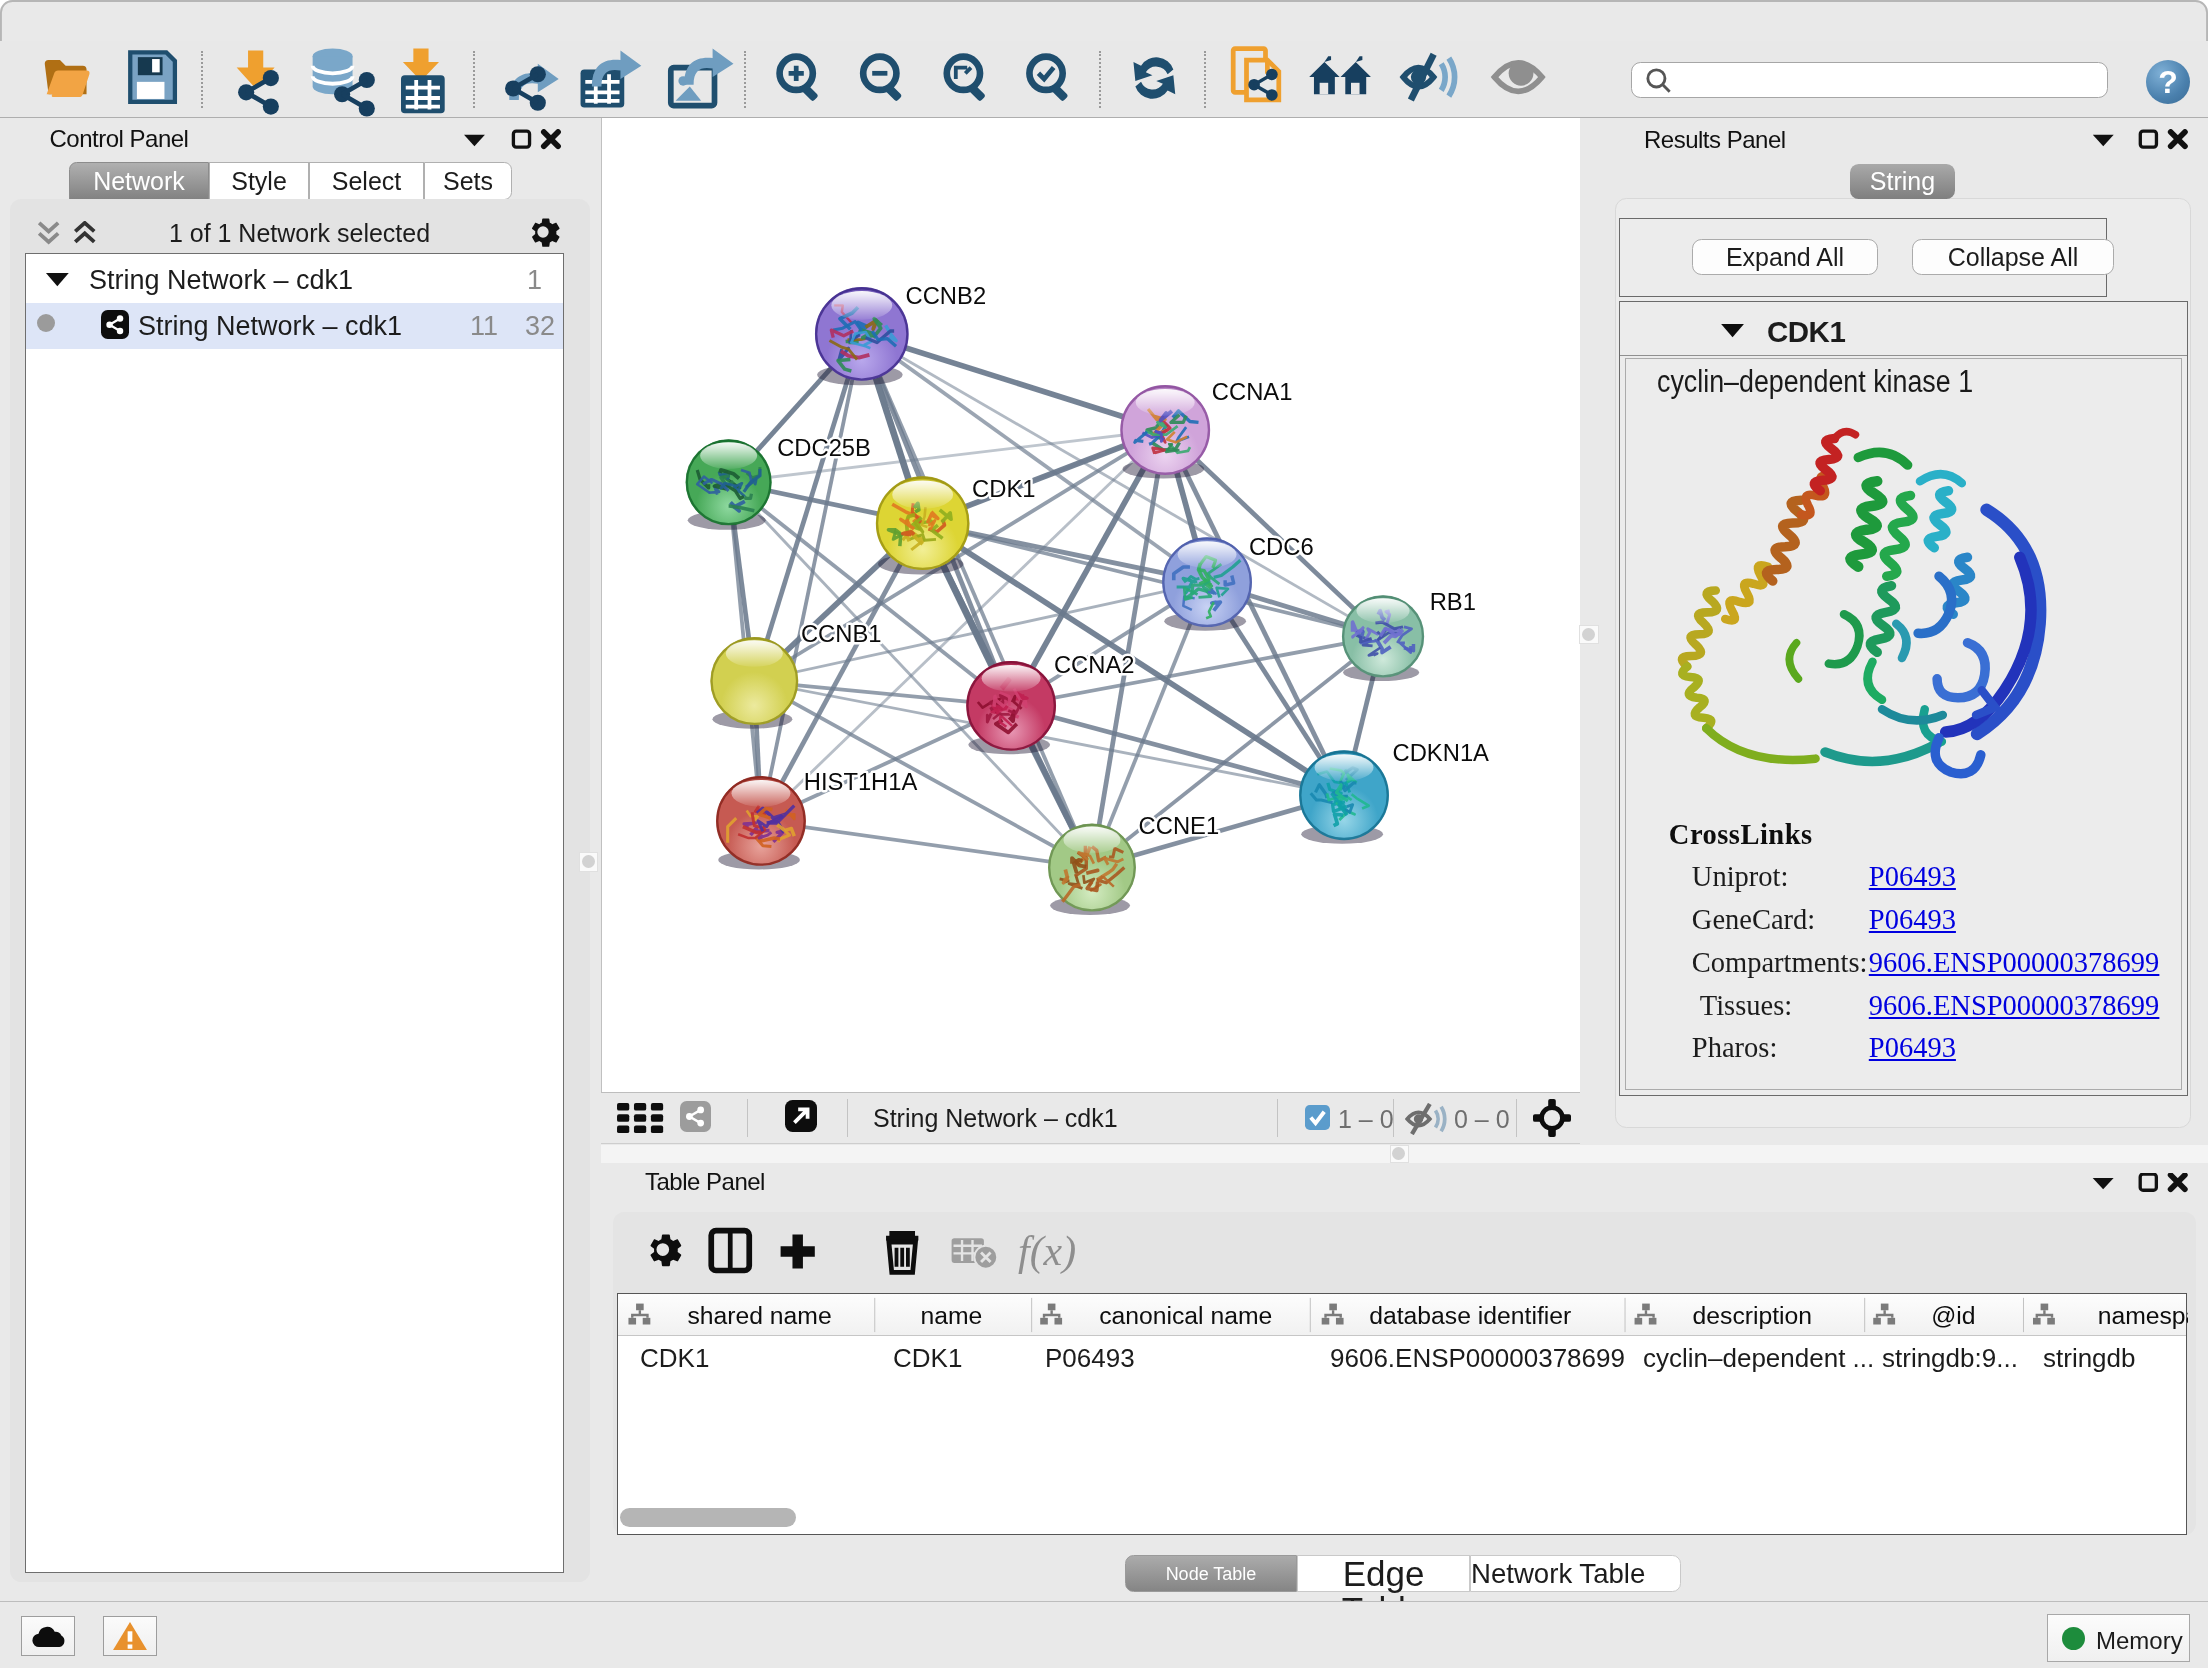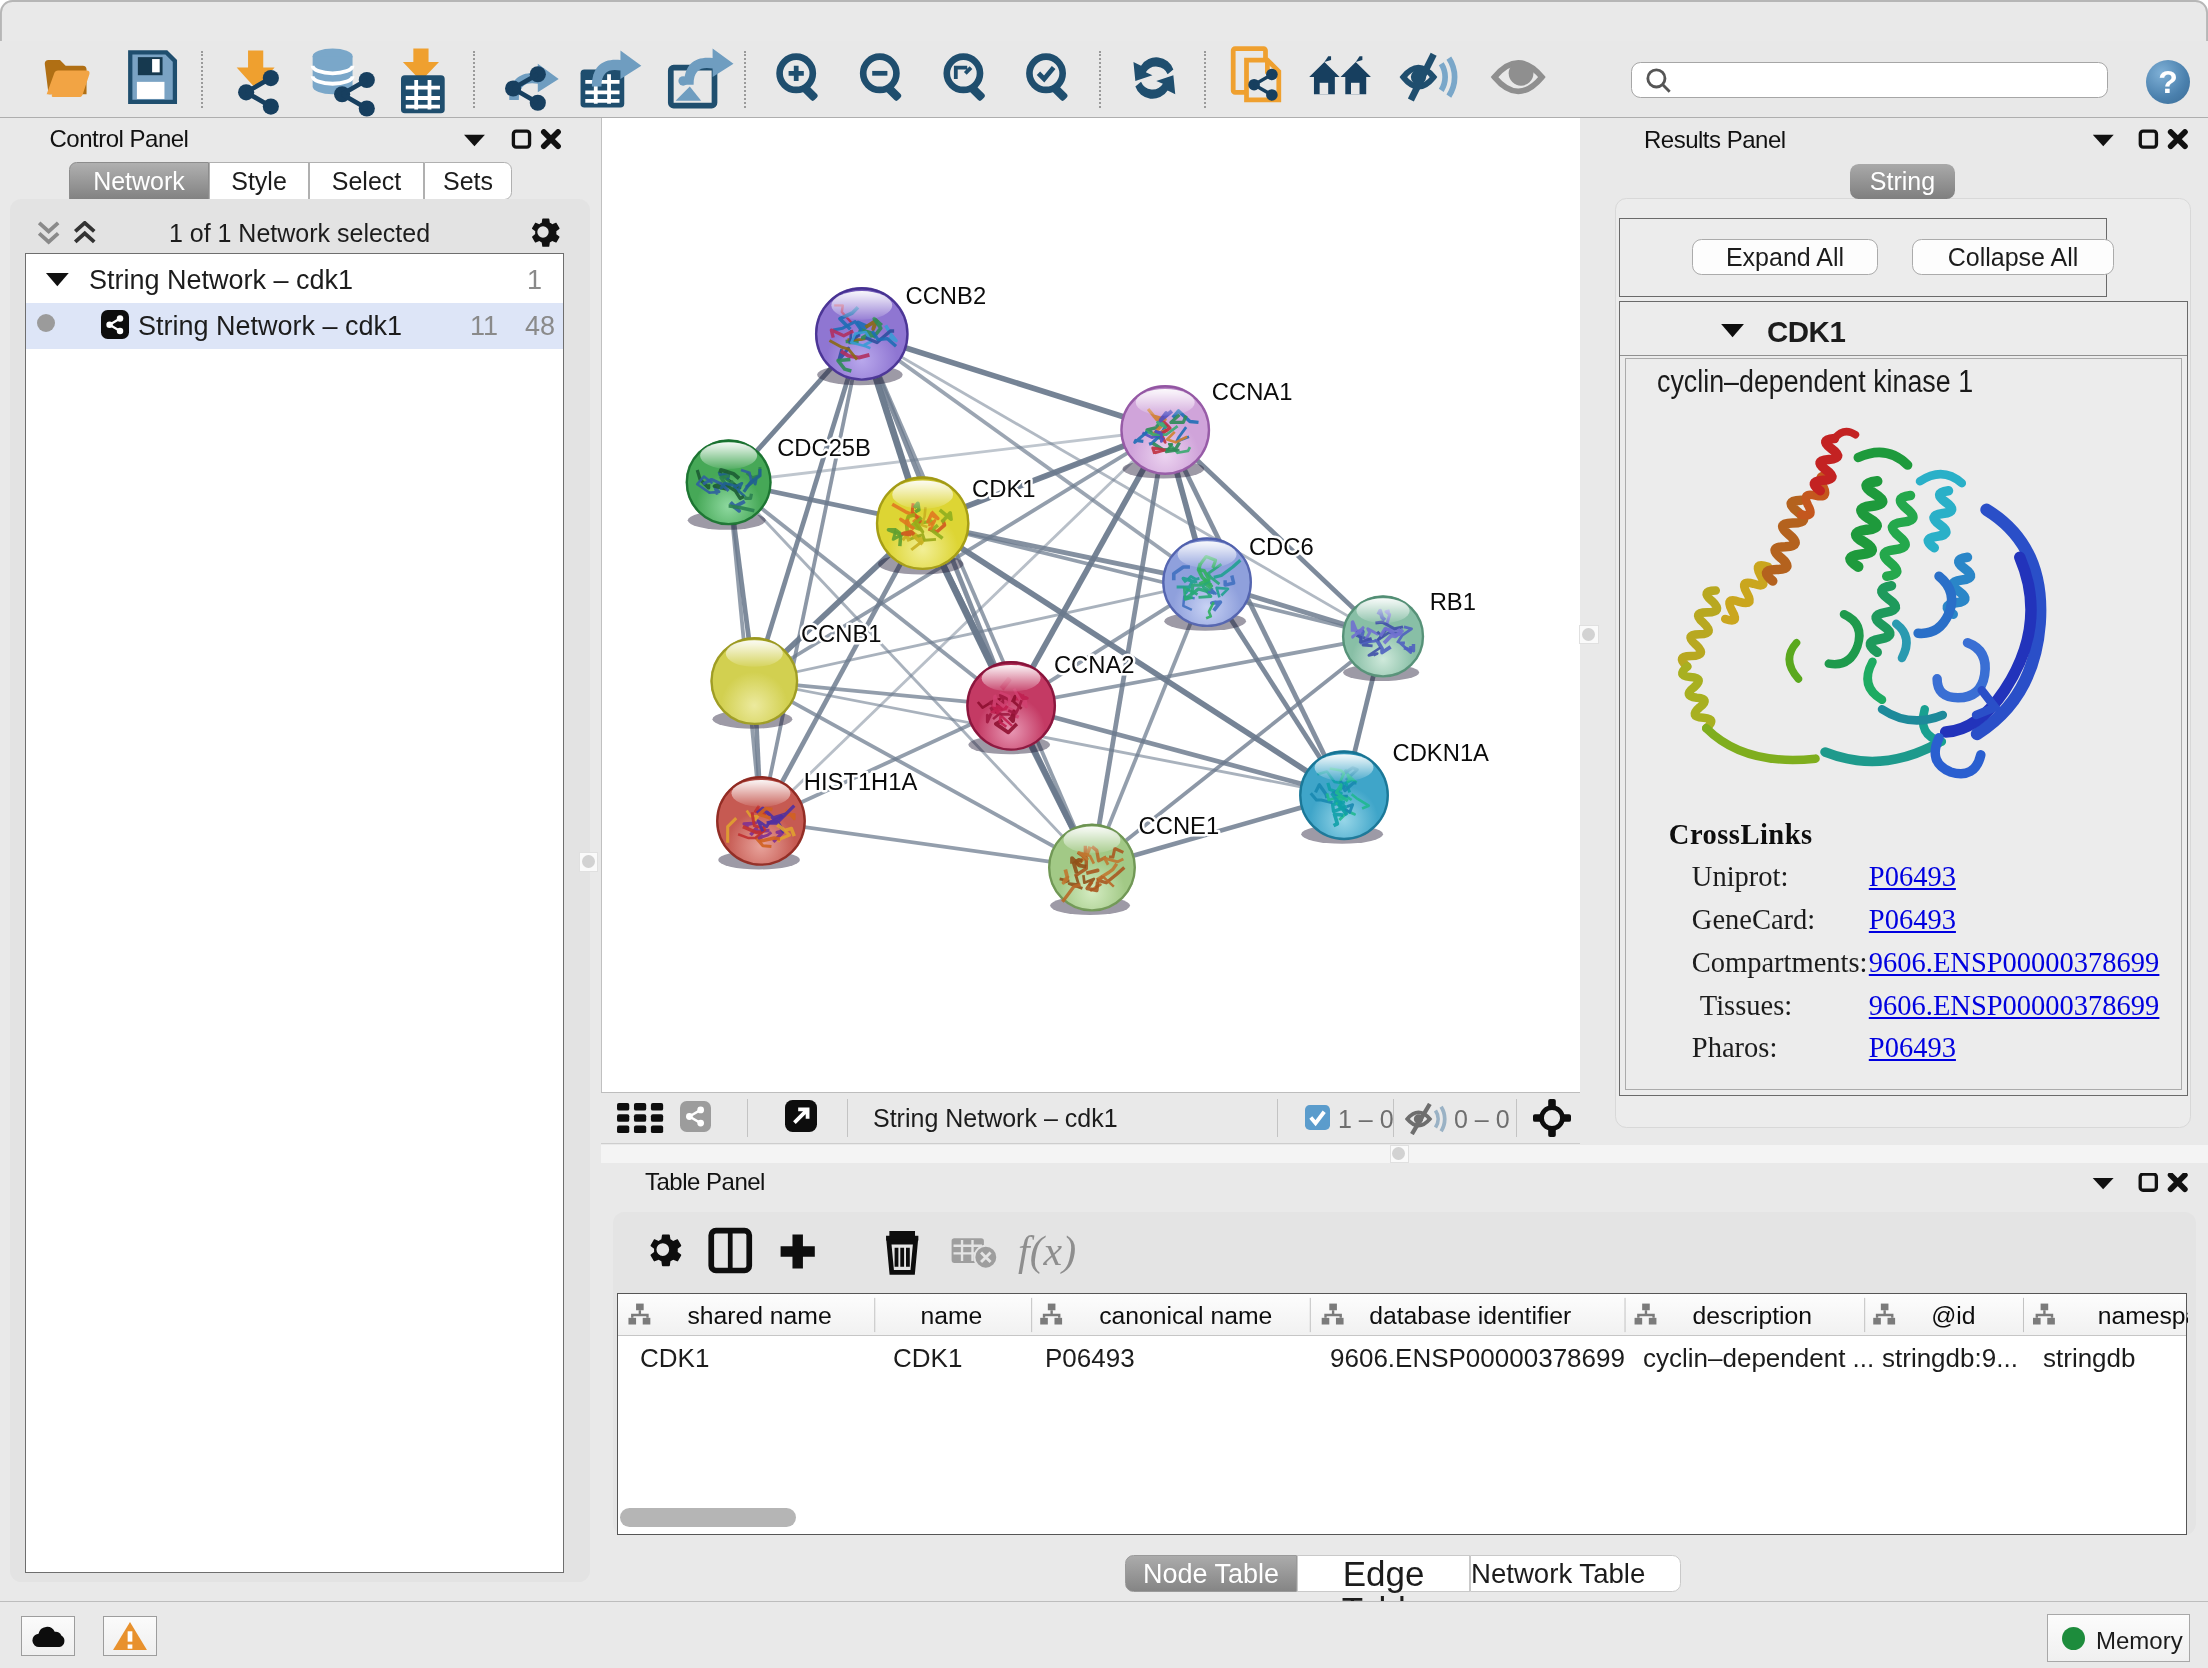--- a/index.html
+++ b/index.html
@@ -227,21 +227,21 @@
       <svg width="27.6" height="29.5" style="position:absolute;left:75px;top:6.7px;" viewBox="0 0 29 31">
             <g transform="translate(9,15.5)" fill="#fff">
               <circle cx="0" cy="0" r="3.4"></circle>
               <circle cx="11" cy="-6.5" r="3.4"></circle>
               <circle cx="11" cy="6.5" r="3.4"></circle>
               <path d="M0,0 L11,-6.5 M0,0 L11,6.5" stroke="#fff" stroke-width="2.4"></path>
             </g>
           </svg>
       <div style="position:absolute;left:112px;top:7.6px;font-size:27px;">String Network – cdk1</div>
       <div style="position:absolute;left:444px;top:7.6px;font-size:27px;color:#8a8a8a;">11</div>
-      <div style="position:absolute;left:499px;top:7.6px;font-size:27px;color:#8a8a8a;">48</div>
+      <div style="position:absolute;left:499px;top:7.6px;font-size:27px;color:#8a8a8a;">32</div>
     </div>
   </div>
 
 </div>
 <div id="netview" class="abs">
 <svg id="graph" width="979" height="974" style="position:absolute;left:0;top:0;" viewBox="0 0 1029 1024">
 <defs>
 <radialGradient id="gB2" cx="50%" cy="78%" r="85%">
             <stop offset="0" stop-color="#b9a8ec"></stop>
             <stop offset="0.45" stop-color="#8f76d2"></stop>
@@ -902,21 +902,21 @@
       <span style="position:absolute;left:22px;top:6.7px;">CDK1</span>
       <span style="position:absolute;left:275px;top:6.7px;">CDK1</span>
       <span style="position:absolute;left:427px;top:6.7px;">P06493</span>
       <span style="position:absolute;left:712px;top:6.7px;">9606.ENSP00000378699</span>
       <span style="position:absolute;left:1025px;top:6.7px;">cyclin–dependent ...</span>
       <span style="position:absolute;left:1264px;top:6.7px;">stringdb:9...</span>
       <span style="position:absolute;left:1425px;top:6.7px;">stringdb</span>
     </div>
     <div style="position:absolute;left:1.9px;top:214px;width:176px;height:19px;border-radius:9.5px;background:#b5b5b5;"></div>
   </div>
-  <div style="position:absolute;left:524px;top:392px;width:172px;height:37px;background:linear-gradient(#ababab,#858585);border:1px solid #9a9a9a;border-radius:8.6px 0 0 8.6px;color:#fff;font-size:27px;text-align:center;line-height:36px;">Node Table</div>
+  <div style="position:absolute;left:524px;top:392px;width:172px;height:37px;background:linear-gradient(#ababab,#858585);border:1px solid #9a9a9a;border-radius:8.6px 0 0 8.6px;color:#fff;font-size:18px;text-align:center;line-height:36px;">Node Table</div>
   <div style="position:absolute;left:696px;top:392px;width:173px;height:37px;background:#fff;border:1px solid #c9c9c9;font-size:35px;text-align:center;line-height:36px;">Edge Table</div>
   <div style="position:absolute;left:869px;top:392px;width:211px;height:37px;background:#fff;border:1px solid #c9c9c9;border-radius:0 8.6px 8.6px 0;font-size:27.6px;text-align:left;line-height:36px;">Network Table</div>
 </div>
 <div id="statusbar" class="abs">
   <div style="position:absolute;left:21px;top:14.3px;width:54px;height:40px;background:linear-gradient(#fbfbfb,#efefef);border:1.9px solid #9d9d9d;"></div>
   <svg width="38" height="27" style="position:absolute;left:29.5px;top:22px;" viewBox="0 0 40 28">
         <path d="M10,24 a7,7 0 0 1 -1,-14 a9,9 0 0 1 17,-2 a6,6 0 0 1 7,4 a6.5,6.5 0 0 1 -2,12 Z" fill="#0d0d0d"></path>
       </svg>
   <div style="position:absolute;left:103px;top:14.3px;width:54px;height:40px;background:linear-gradient(#fbfbfb,#efefef);border:1.9px solid #9d9d9d;"></div>
   <svg width="38" height="32" style="position:absolute;left:111px;top:18px;" viewBox="0 0 40 34">

